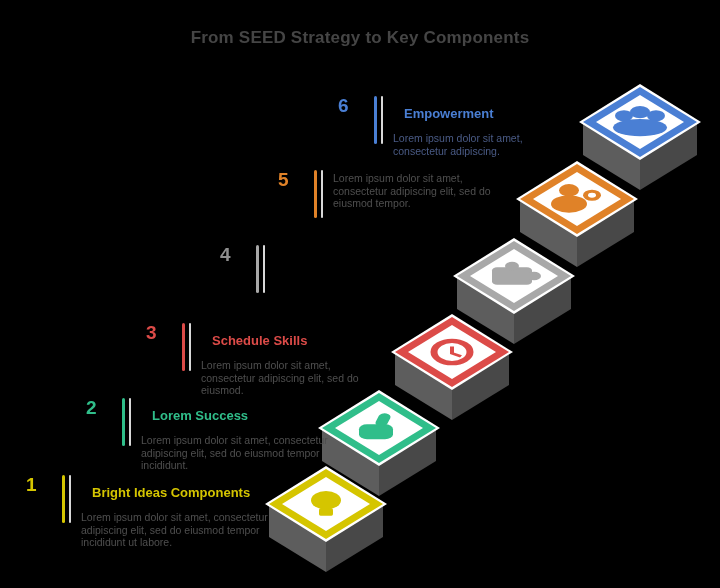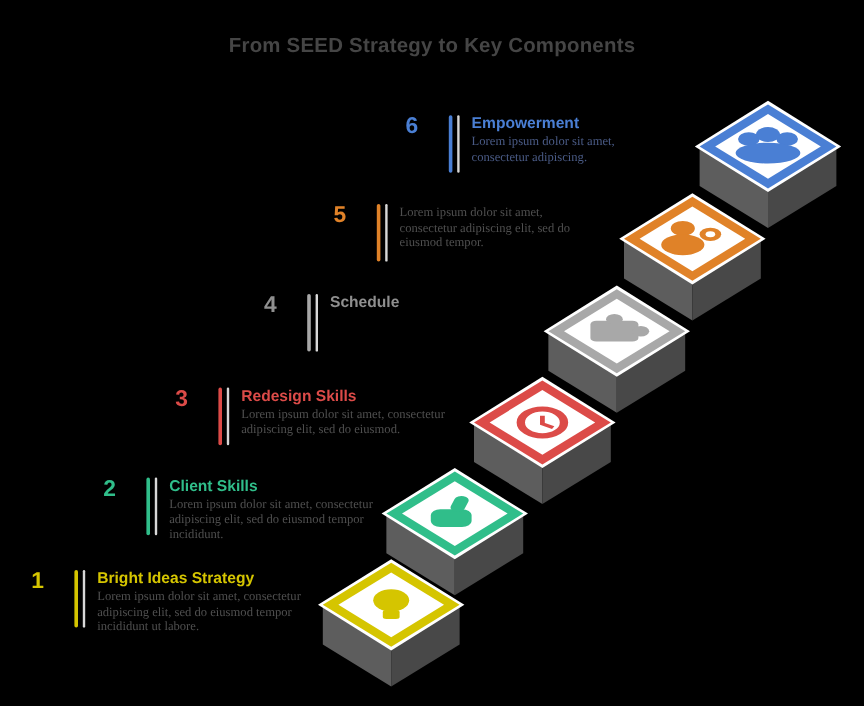--- a/index.html
+++ b/index.html
@@ -11,22 +11,22 @@
   .canvas{position:absolute;inset:0;}
   .title{
     position:absolute;top:28px;left:0;width:720px;text-align:center;
     font-size:17px;font-weight:bold;color:#454545;letter-spacing:.2px;
   }
   .block{position:absolute;display:flex;align-items:flex-start;}
   .num{font-size:19px;font-weight:bold;width:24px;flex:0 0 auto;}
   .bars{display:flex;flex:0 0 auto;margin:1px 10px 0 12px;}
   .bar-c{width:3px;height:48px;border-radius:2px;}
   .bar-w{width:2px;height:48px;background:#d8d8d8;margin-left:4px;border-radius:2px;}
-  .txt h3{margin:0;font-size:13px;font-weight:bold;line-height:15px;}
-  .txt p{margin:3px 0 0;font-size:10.5px;line-height:12.5px;color:#4f4f4f;font-family:Liberation Serif, serif;}
+  .txt h3{margin:11px;font-size:13px;font-weight:bold;line-height:15px;}
+  .txt p{margin:3px 0 0;font-size:10.5px;line-height:12.5px;color:#4f4f4f;}
 
   .yellow{color:#D5C500}.green{color:#30BE8A}.red{color:#DC4B48}
   .gray{color:#8F8F8F}.orange{color:#E08228}.blue{color:#4A7FD4}
   .bg-yellow{background:#D5C500}.bg-green{background:#30BE8A}.bg-red{background:#DC4B48}
   .bg-gray{background:#A8A8A8}.bg-orange{background:#E08228}.bg-blue{background:#4A7FD4}
 
   .b1{left:26px;top:474px}.b1 .txt{width:200px}
   .b2{left:86px;top:397px}.b2 .txt{width:192px}
   .b3{left:146px;top:322px}.b3 .txt{width:182px}
   .b4{left:220px;top:244px}.b4 .txt{width:172px}
@@ -152,53 +152,52 @@
     </div>
   </div>
 
   <div class="block b4">
     <span class="num gray">4</span>
     <span class="bars">
         <span class="bar-c bg-gray"></span>
         <span class="bar-w"></span>
       </span>
     <div class="txt">
-      <h3 class="gray">Schedule</h3>
     </div>
   </div>
 
   <div class="block b3">
     <span class="num red">3</span>
     <span class="bars">
         <span class="bar-c bg-red"></span>
         <span class="bar-w"></span>
       </span>
     <div class="txt">
-      <h3 class="red">Redesign Skills</h3>
+      <h3 class="red">Schedule Skills</h3>
       <p>Lorem ipsum dolor sit amet, consectetur adipiscing elit, sed do eiusmod.</p>
     </div>
   </div>
 
   <div class="block b2">
     <span class="num green">2</span>
     <span class="bars">
         <span class="bar-c bg-green"></span>
         <span class="bar-w"></span>
       </span>
     <div class="txt">
-      <h3 class="green">Client Skills</h3>
+      <h3 class="green">Lorem Success</h3>
       <p>Lorem ipsum dolor sit amet, consectetur adipiscing elit, sed do eiusmod tempor incididunt.</p>
     </div>
   </div>
 
   <div class="block b1">
     <span class="num yellow">1</span>
     <span class="bars">
         <span class="bar-c bg-yellow"></span>
         <span class="bar-w"></span>
       </span>
     <div class="txt">
-      <h3 class="yellow">Bright Ideas Strategy</h3>
+      <h3 class="yellow">Bright Ideas Components</h3>
       <p>Lorem ipsum dolor sit amet, consectetur adipiscing elit, sed do eiusmod tempor incididunt ut labore.</p>
     </div>
   </div>
 
 </div>
 
 </body></html>

